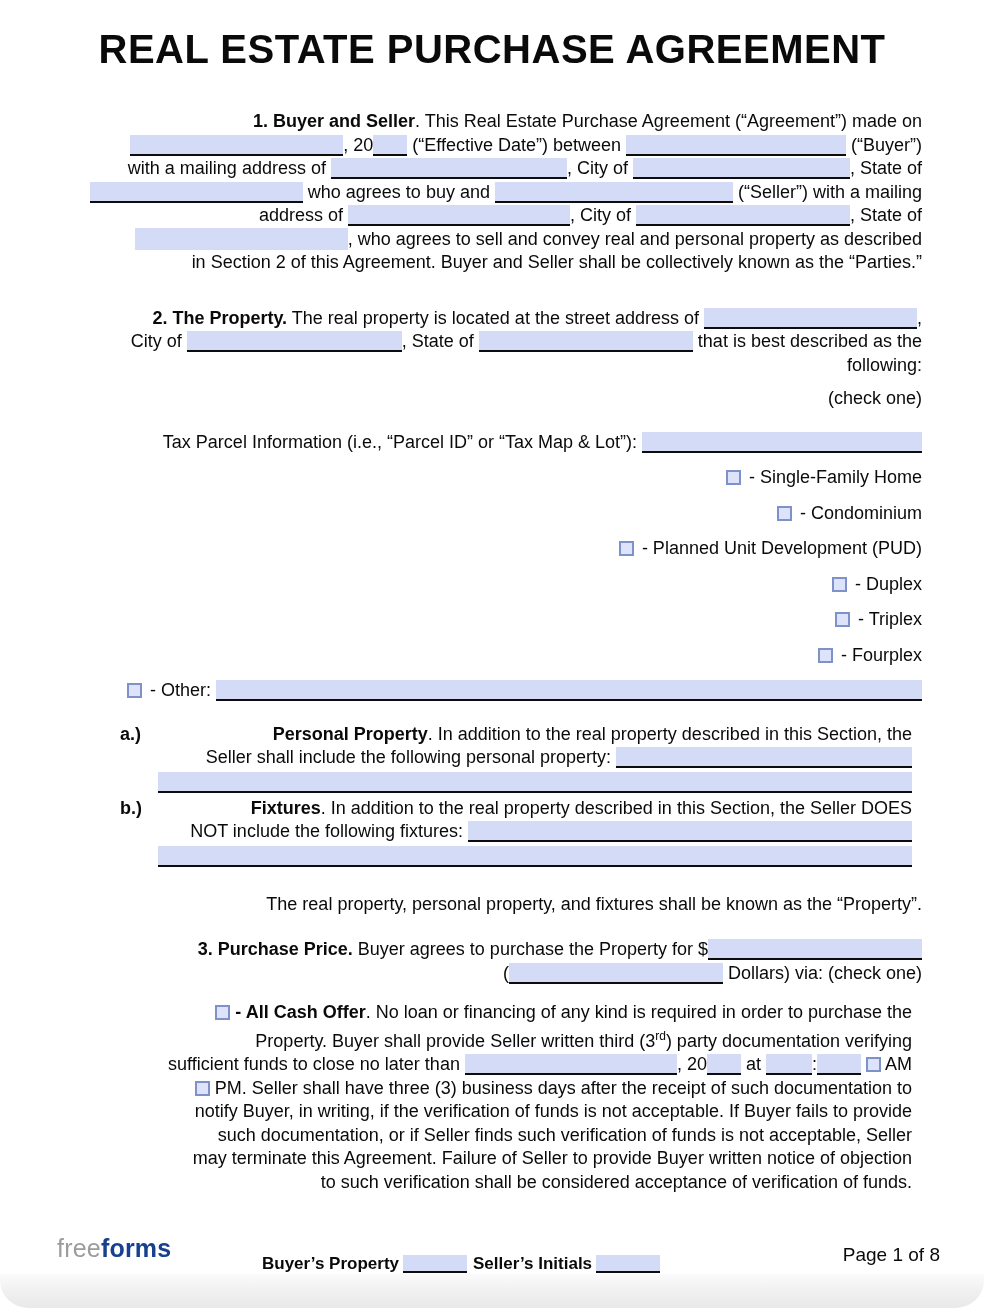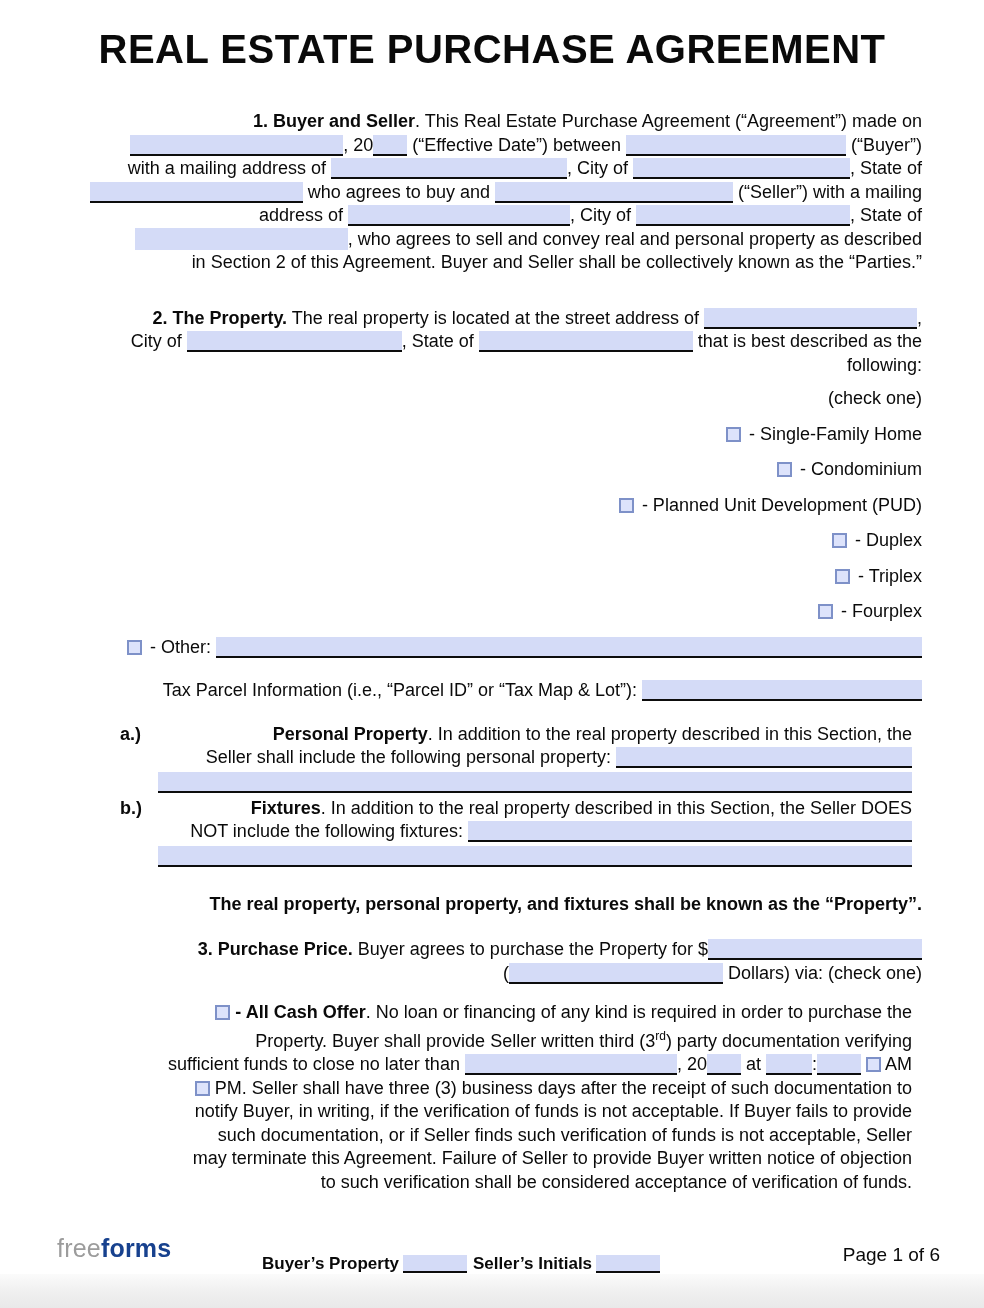--- a/index.html
+++ b/index.html
@@ -10,21 +10,21 @@
     --logo-forms:#17418e;
     --ink:#0a0a0a;
   }
   *{box-sizing:border-box;}
   html,body{margin:0;padding:0;background:#fff;}
   body{
     width:984px;height:1308px;overflow:hidden;
     font-family:"Liberation Sans","DejaVu Sans",sans-serif;
     color:var(--ink);
   }
-  .page{position:relative;width:984px;height:1308px;background:#fff;overflow:hidden;}
+  .page{position:relative;width:984px;height:1308px;background:#fff;overflow:hidden;border-radius:28px;}
   .title{
     margin:26px 0 0;text-align:center;
     font-size:40px;font-weight:bold;letter-spacing:0.5px;line-height:46px;
   }
   .bodytext{font-size:18px;line-height:23.5px;white-space:nowrap;text-align:right;}
   .b{font-weight:bold;}
   .sup{font-size:12px;vertical-align:7px;}
   
   .blank{
     display:inline-block;height:21px;vertical-align:-5px;
@@ -43,21 +43,21 @@
   #s1{margin:38px 62px 0 62px;}
   #s2{margin:32px 62px 0 62px;}
   #check-one{margin:10px 62px 0 62px;}
   #property-type-list{margin:12px 62px 0 105px;}
   .check-row{height:23.5px;margin-bottom:12px;}
   .check-row .cbx{margin-right:8px;}
   #tax-parcel{margin:20px 62px 0 105px;}
   .item{position:relative;margin:20px 72px 0 120px;padding-left:38px;}
   .item + .item{margin-top:4px;}
   .item-label{position:absolute;left:0;top:0;font-weight:bold;}
-  #property-note{margin:26px 62px 0 62px;font-weight:bold;}
+  #property-note{margin:26px 62px 0 62px;}
   #s3{margin:22px 62px 0 40px;}
   #cash-offer{margin:16px 0 0 120px;width:792px;}
   
   .footer{position:absolute;left:0;right:0;bottom:0;height:76px;}
   .shade{
     position:absolute;left:0;right:0;bottom:0;height:34px;z-index:0;
     background:linear-gradient(180deg,#fbfbfb 0%,#efefef 55%,#e9e9e9 100%);
   }
   .logo{position:absolute;left:57px;top:2px;z-index:1;font-size:25px;letter-spacing:0.2px;}
   .logo .free{color:var(--logo-free);font-weight:400;}
@@ -72,31 +72,31 @@
 <div class="page">
 
   <h1 class="title">REAL ESTATE PURCHASE AGREEMENT</h1>
 
   <div id="s1" class="bodytext"><span class="b">1. Buyer and Seller</span><span>. This Real Estate Purchase Agreement (“Agreement”) made on</span><br><span class="blank" style="width: 213px;"></span><span>, 20</span><span class="blank" style="width: 34px;"></span><span> (“Effective Date”) between </span><span class="blank" style="width: 220px;"></span><span> (“Buyer”)</span><br><span>with a mailing address of </span><span class="blank" style="width: 236px;"></span><span>, City of </span><span class="blank" style="width: 217px;"></span><span>, State of</span><br><span class="blank" style="width: 213px;"></span><span> who agrees to buy and </span><span class="blank" style="width: 238px;"></span><span> (“Seller”) with a mailing</span><br><span>address of </span><span class="blank" style="width: 222px;"></span><span>, City of </span><span class="blank" style="width: 214px;"></span><span>, State of</span><br><span class="blank no-ul" style="width: 213px;"></span><span>, who agrees to sell and convey real and personal property as described</span><br><span>in Section 2 of this Agreement. Buyer and Seller shall be collectively known as the “Parties.”</span></div>
 
   <div id="s2" class="bodytext"><span class="b">2. The Property.</span><span> The real property is located at the street address of </span><span class="blank" style="width: 213px;"></span><span>,</span><br><span>City of </span><span class="blank" style="width: 215px;"></span><span>, State of </span><span class="blank" style="width: 214px;"></span><span> that is best described as the</span><br><span>following:</span></div>
 
   <div id="check-one" class="bodytext">(check one)</div>
 
+  <div id="tax-parcel" class="bodytext"><span>Tax Parcel Information (i.e., “Parcel ID” or “Tax Map &amp; Lot”): </span><span class="blank" style="width: 280px;"></span></div>
+
   <div id="property-type-list" class="bodytext">
       <div class="check-row"><span class="cbx"></span><span>- Single-Family Home</span></div>
       <div class="check-row"><span class="cbx"></span><span>- Condominium</span></div>
       <div class="check-row"><span class="cbx"></span><span>- Planned Unit Development (PUD)</span></div>
       <div class="check-row"><span class="cbx"></span><span>- Duplex</span></div>
       <div class="check-row"><span class="cbx"></span><span>- Triplex</span></div>
       <div class="check-row"><span class="cbx"></span><span>- Fourplex</span></div>
       <div class="check-row"><span class="cbx"></span><span>- Other: </span><span class="blank" style="width: 706px;"></span></div>
     </div>
-
-  <div id="tax-parcel" class="bodytext"><span>Tax Parcel Information (i.e., “Parcel ID” or “Tax Map &amp; Lot”): </span><span class="blank" style="width: 280px;"></span></div>
 
   <div class="item bodytext">
     <span class="item-label">a.)</span>
     <span><span class="b">Personal Property</span><span>. In addition to the real property described in this Section, the</span><br><span>Seller shall include the following personal property: </span><span class="blank" style="width: 296px;"></span></span>
     <span class="blank-block"></span>
   </div>
 
   <div class="item bodytext">
     <span class="item-label">b.)</span>
     <span><span class="b">Fixtures</span><span>. In addition to the real property described in this Section, the Seller DOES</span><br><span>NOT include the following fixtures: </span><span class="blank" style="width: 444px;"></span></span>
@@ -106,16 +106,16 @@
   <div id="property-note" class="bodytext">The real property, personal property, and fixtures shall be known as the “Property”.</div>
 
   <div id="s3" class="bodytext"><span class="b">3. Purchase Price.</span><span> Buyer agrees to purchase the Property for $</span><span class="blank" style="width: 214px;"></span><br><span>(</span><span class="blank" style="width: 214px;"></span><span> Dollars) via: (check one)</span></div>
 
   <div id="cash-offer" class="bodytext"><span class="cbx"></span><span> </span><span class="b">- All Cash Offer</span><span>. No loan or financing of any kind is required in order to purchase the</span><br><span>Property. Buyer shall provide Seller written third (3</span><span class="sup">rd</span><span>) party documentation verifying</span><br><span>sufficient funds to close no later than </span><span class="blank" style="width: 212px;"></span><span>, 20</span><span class="blank" style="width: 34px;"></span><span> at </span><span class="blank" style="width: 46px;"></span><span>:</span><span class="blank" style="width: 44px;"></span><span>  </span><span class="cbx"></span><span> AM</span><br><span class="cbx"></span><span> PM. Seller shall have three (3) business days after the receipt of such documentation to</span><br><span>notify Buyer, in writing, if the verification of funds is not acceptable. If Buyer fails to provide</span><br><span>such documentation, or if Seller finds such verification of funds is not acceptable, Seller</span><br><span>may terminate this Agreement. Failure of Seller to provide Buyer written notice of objection</span><br><span>to such verification shall be considered acceptance of verification of funds.</span></div>
 
   <div class="footer">
     <div class="shade"></div>
     <div class="logo"><span class="free">free</span><span class="forms">forms</span></div>
     <div class="initials"><span>Buyer’s Property</span><span class="blank"></span><span>Seller’s Initials</span><span class="blank"></span></div>
-    <div class="pageno">Page 1 of 6</div>
+    <div class="pageno">Page 1 of 8</div>
   </div>
 
 </div>
 
 </body></html>

